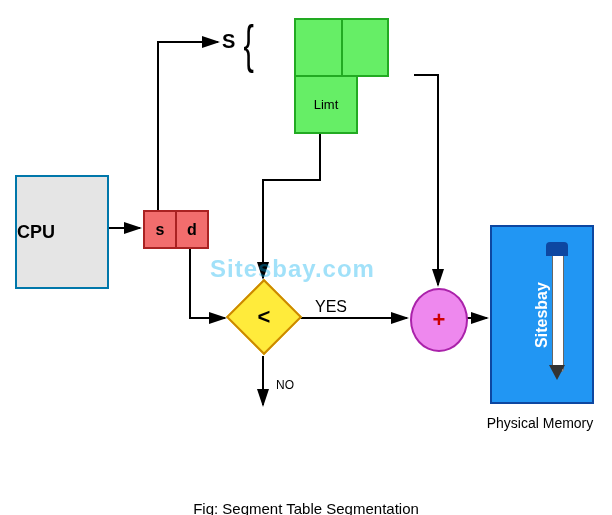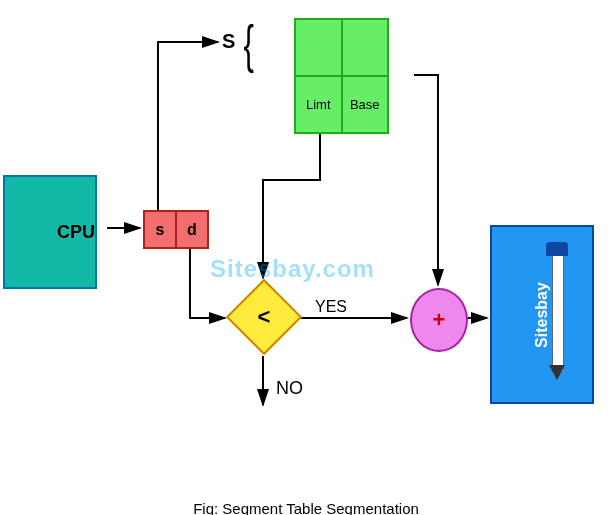--- a/index.html
+++ b/index.html
@@ -9,29 +9,29 @@
     background: #fff;
   }
   .canvas {
     position: relative;
     width: 612px;
     height: 515px;
     background: #fff;
   }
   .cpu {
     position: absolute;
-    left: 3px;
+    left: 15px;
     top: 175px;
     width: 90px;
     height: 110px;
-    background: #14b8a6;
+    background: #e5e5e5;
     border: 2px solid #0077aa;
     display: flex;
     align-items: center;
-    justify-content: flex-end;
+    justify-content: flex-start;
     font-weight: bold;
     font-size: 18px;
     color: #000;
   }
   .sd-box {
     position: absolute;
     left: 143px;
     top: 210px;
     display: flex;
   }
@@ -190,21 +190,21 @@
   .yes-label {
     position: absolute;
     left: 315px;
     top: 298px;
     font-size: 16px;
   }
   .no-label {
     position: absolute;
     left: 276px;
     top: 378px;
-    font-size: 18px;
+    font-size: 12px;
   }
   .trap-label {
     position: absolute;
     left: 185px;
     top: 418px;
     font-size: 14px;
   }
   .figcap {
     position: absolute;
     left: 0;
@@ -270,37 +270,37 @@
   <div class="s-label">S</div>
   <div class="brace">{</div>
 
   <div class="seg-table">
     <div class="seg-row">
       <div class="seg-cell"></div>
       <div class="seg-cell"></div>
     </div>
     <div class="seg-row">
       <div class="seg-cell">Limt</div>
-      <div class="seg-cell">Base</div>
     </div>
   </div>
 
   <div class="diamond"></div>
   <div class="diamond-label">&lt;</div>
   <div class="yes-label">YES</div>
   <div class="no-label">NO</div>
 
   <div class="ellipse">
     <span>+</span>
   </div>
 
   <div class="physmem">
     <div class="physmem-inner">Sitesbay</div>
   </div>
   <div class="pen"></div>
   <div class="pen-cap"></div>
   <div class="pen-tip"></div>
+  <div class="physmem-label">Physical Memory</div>
 
 
   <div class="watermark">Sitesbay.com</div>
 
   <div class="figcap">Fig: Segment Table Segmentation</div>
 </div>
 
 </body></html>

